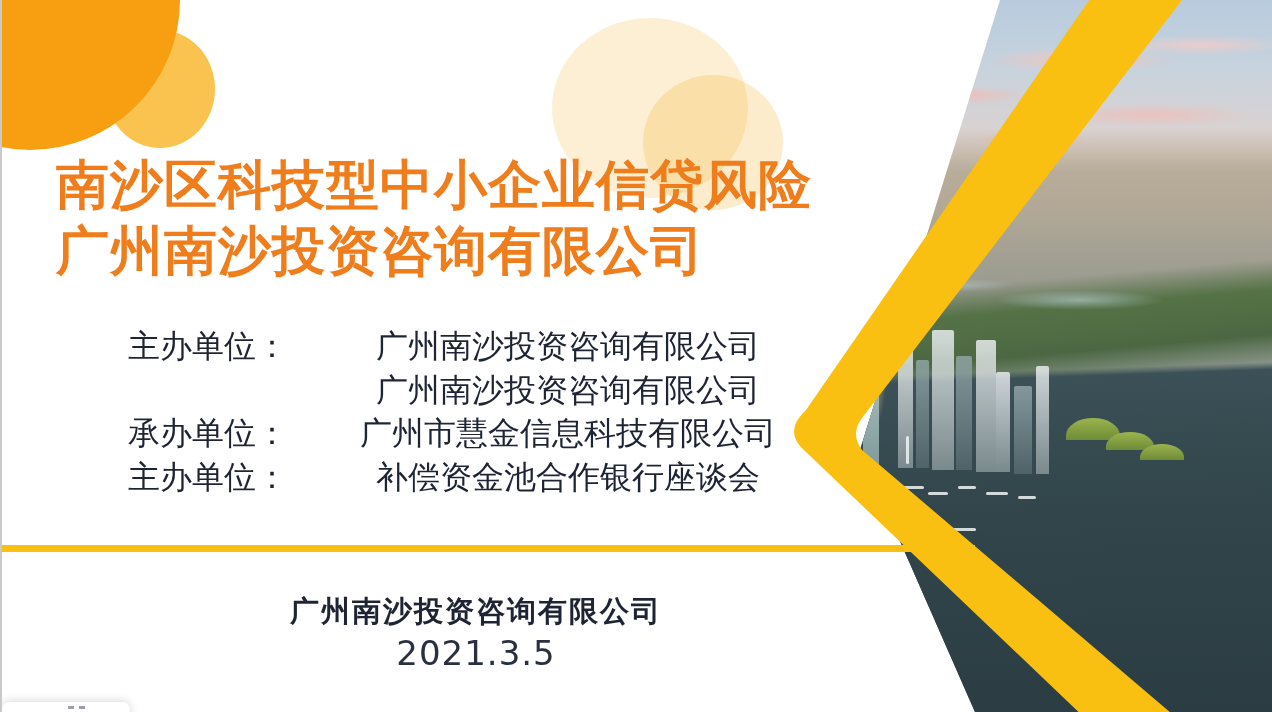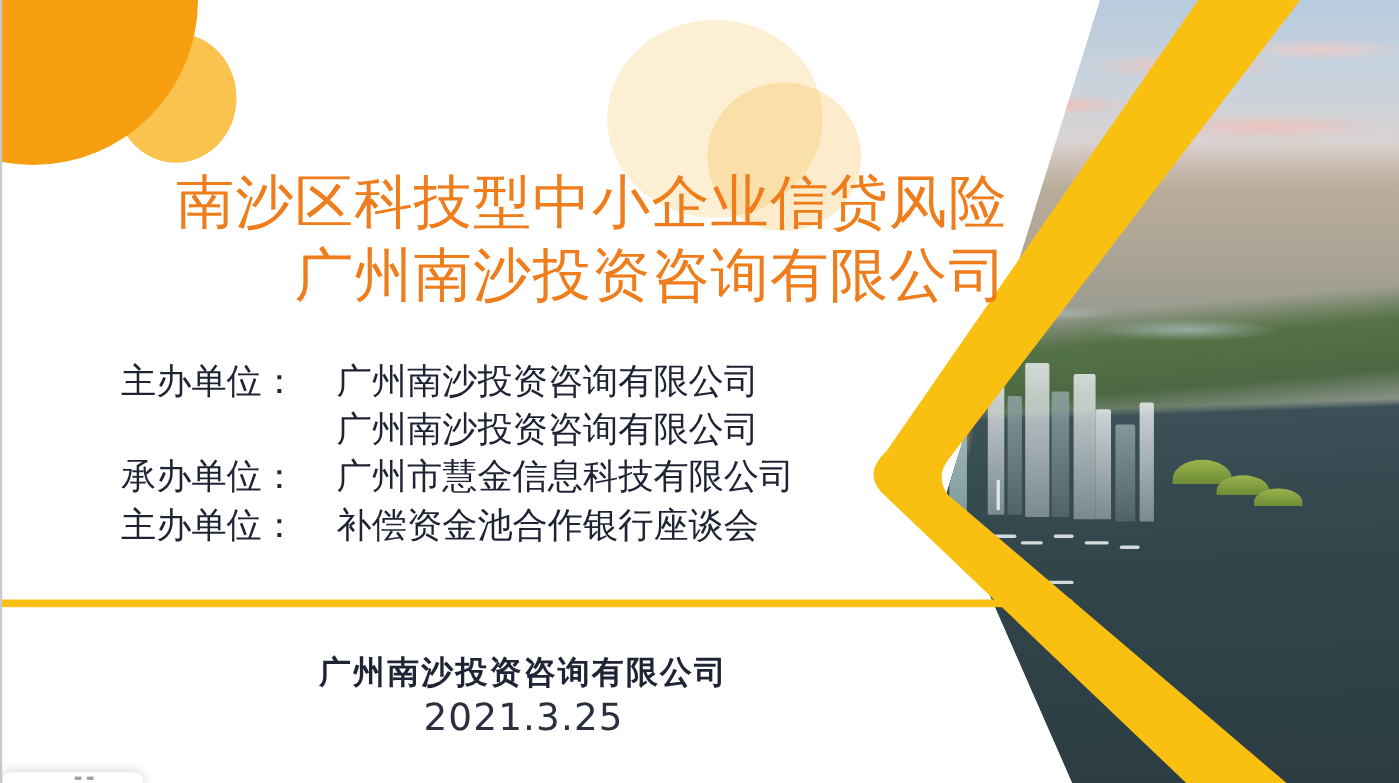--- a/index.html
+++ b/index.html
@@ -130,37 +130,37 @@
   }
 
   
   .title {
     position: absolute;
     left: 56px; top: 152px;
     width: 860px;
     z-index: 20;
     color: #F07D1C;
     font-family: "DejaVu Serif", "Liberation Serif", serif;
-    font-weight: normal;
+    font-weight: bold;
     font-size: 53px;
     line-height: 1.24;
-    text-align: right;
+    text-align: left;
     letter-spacing: 1px;
   }
   .orgs {
     position: absolute;
     left: 110px; top: 325px;
     width: 720px;
     z-index: 20;
     color: #1E2433;
     font-family: "DejaVu Serif", "Liberation Serif", serif;
     font-size: 32px;
     line-height: 1.36;
   }
-  .orgs .row { display: flex; white-space: pre; }
+  .orgs .row { display: flex; white-space: pre; text-align: center; }
   .orgs .lbl { width: 196px; flex: 0 0 196px; }
   .orgs .val { flex: 1 1 auto; }
   .orgs .row.indent .lbl { visibility: hidden; }
 
   .venue {
     position: absolute;
     left: 176px; top: 592px;
     width: 600px;
     z-index: 20;
     text-align: center;
@@ -269,21 +269,21 @@
       <span class="lbl">承办单位：</span>
       <span class="val">广州市慧金信息科技有限公司</span>
     </div>
     <div class="row">
       <span class="lbl">主办单位：</span>
       <span class="val">补偿资金池合作银行座谈会</span>
     </div>
   </div>
 
   <div class="venue">广州南沙投资咨询有限公司</div>
-  <div class="date">2021.3.25</div>
+  <div class="date">2021.3.5</div>
 
   <div class="bottom-panel"></div>
   <div class="panel-dots">
     <i></i>
       <i></i>
   </div>
 
   <div class="left-edge"></div>
 </div>
 

